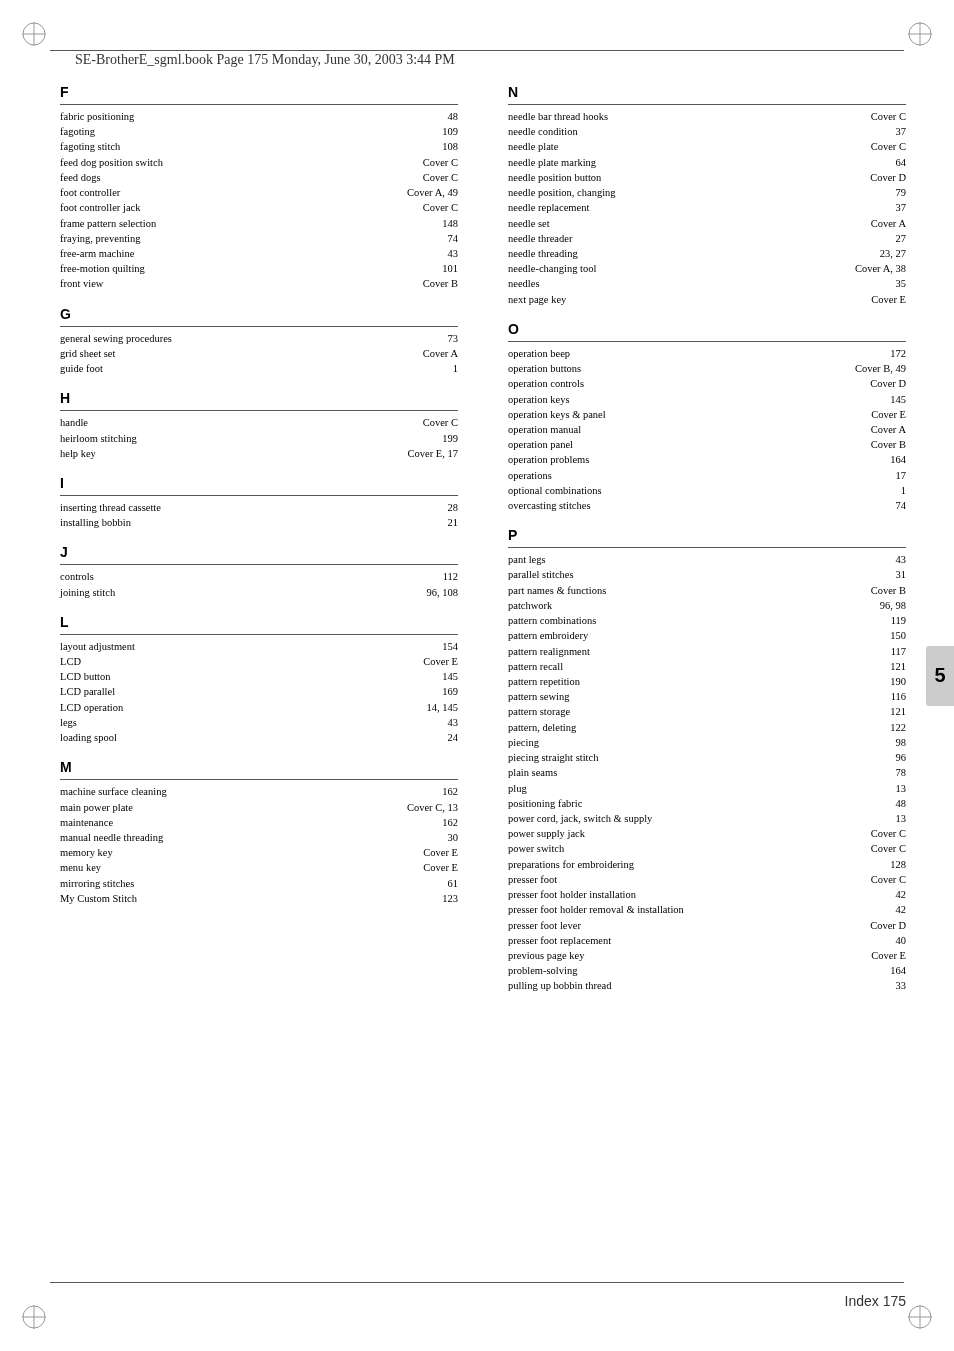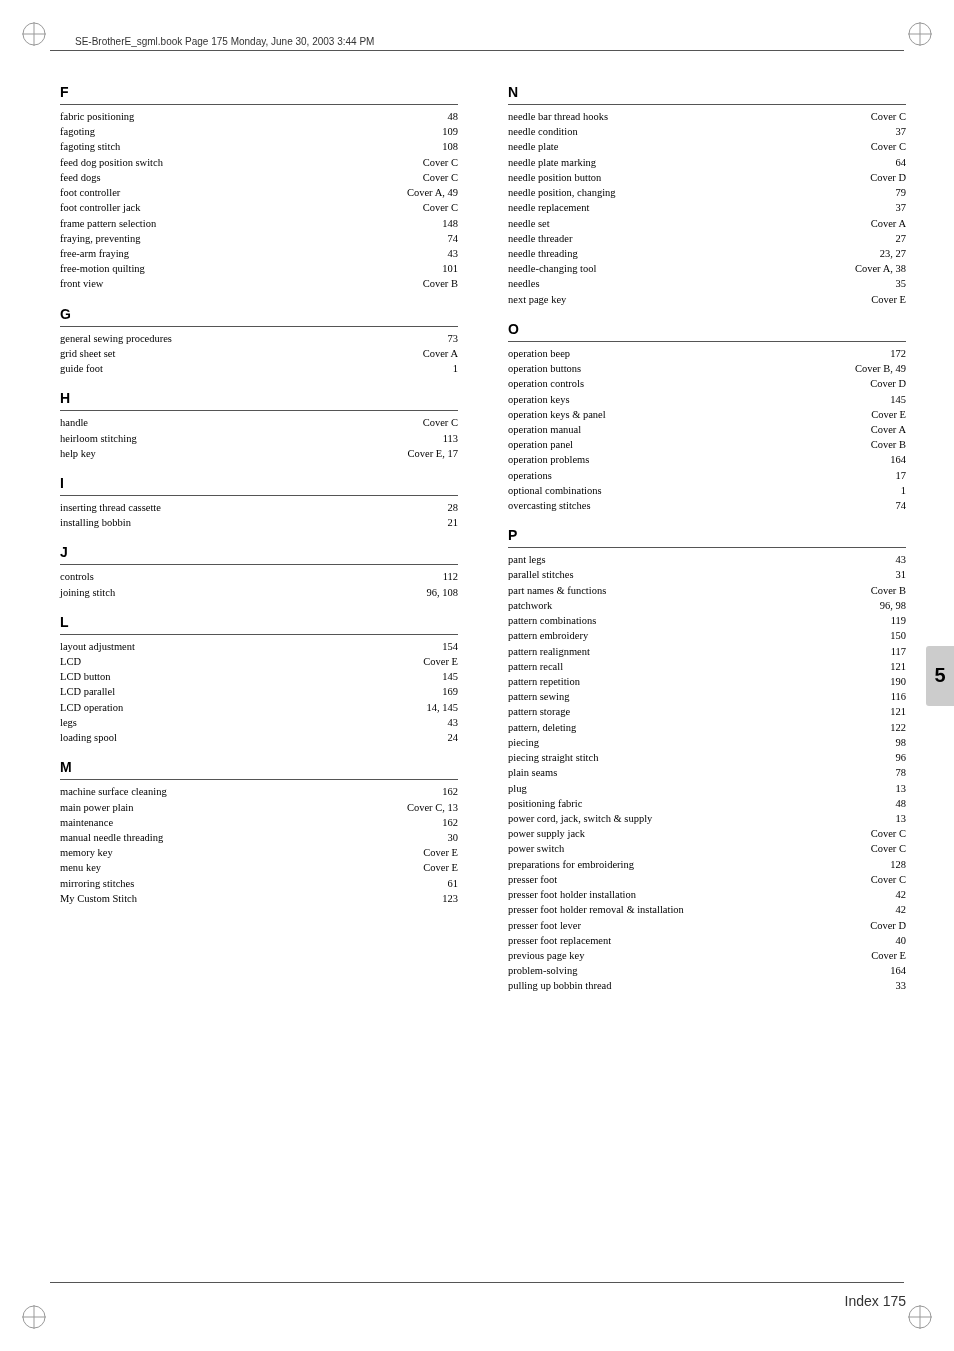--- a/index.html
+++ b/index.html
@@ -41,25 +41,25 @@
     .top-bar {
       position: absolute;
       top: 50px;
       left: 50px;
       right: 50px;
       height: 1px;
       background: #555;
     }
     .file-info {
       position: absolute;
-      top: 36px;
+      top: 52px;
       left: 75px;
-      font-size: 10px;
+      font-size: 14px;
       color: #333;
-      font-family: Liberation Sans, sans-serif;
+      font-family: Liberation Serif, serif;
     }
 
     
     .bottom-bar {
       position: absolute;
       bottom: 68px;
       left: 50px;
       right: 50px;
       height: 1px;
       background: #555;
@@ -264,21 +264,21 @@
           <span class="entry-name">frame pattern selection</span>
           <span class="entry-dots"></span>
           <span class="entry-page">148</span>
         </div>
         <div class="index-entry">
           <span class="entry-name">fraying, preventing</span>
           <span class="entry-dots"></span>
           <span class="entry-page">74</span>
         </div>
         <div class="index-entry">
-          <span class="entry-name">free-arm fraying</span>
+          <span class="entry-name">free-arm machine</span>
           <span class="entry-dots"></span>
           <span class="entry-page">43</span>
         </div>
         <div class="index-entry">
           <span class="entry-name">free-motion quilting</span>
           <span class="entry-dots"></span>
           <span class="entry-page">101</span>
         </div>
         <div class="index-entry">
           <span class="entry-name">front view</span>
@@ -305,21 +305,21 @@
         <div class="section-header">H</div>
         <hr class="section-divider">
         <div class="index-entry">
           <span class="entry-name">handle</span>
           <span class="entry-dots"></span>
           <span class="entry-page">Cover C</span>
         </div>
         <div class="index-entry">
           <span class="entry-name">heirloom stitching</span>
           <span class="entry-dots"></span>
-          <span class="entry-page">113</span>
+          <span class="entry-page">199</span>
         </div>
         <div class="index-entry">
           <span class="entry-name">help key</span>
           <span class="entry-dots"></span>
           <span class="entry-page">Cover E, 17</span>
         </div>
         <div class="section-header">I</div>
         <hr class="section-divider">
         <div class="index-entry">
           <span class="entry-name">inserting thread cassette</span>
@@ -381,21 +381,21 @@
           <span class="entry-page">24</span>
         </div>
         <div class="section-header">M</div>
         <hr class="section-divider">
         <div class="index-entry">
           <span class="entry-name">machine surface cleaning</span>
           <span class="entry-dots"></span>
           <span class="entry-page">162</span>
         </div>
         <div class="index-entry">
-          <span class="entry-name">main power plain</span>
+          <span class="entry-name">main power plate</span>
           <span class="entry-dots"></span>
           <span class="entry-page">Cover C, 13</span>
         </div>
         <div class="index-entry">
           <span class="entry-name">maintenance</span>
           <span class="entry-dots"></span>
           <span class="entry-page">162</span>
         </div>
         <div class="index-entry">
           <span class="entry-name">manual needle threading</span>

